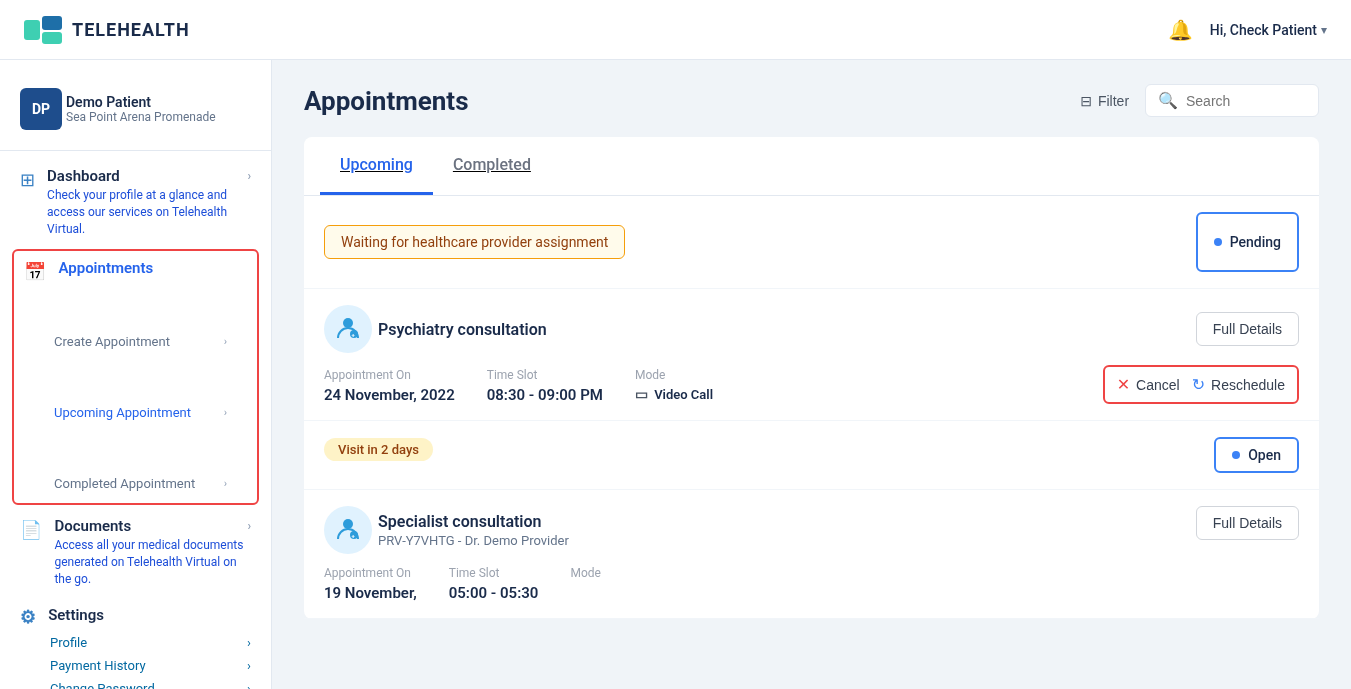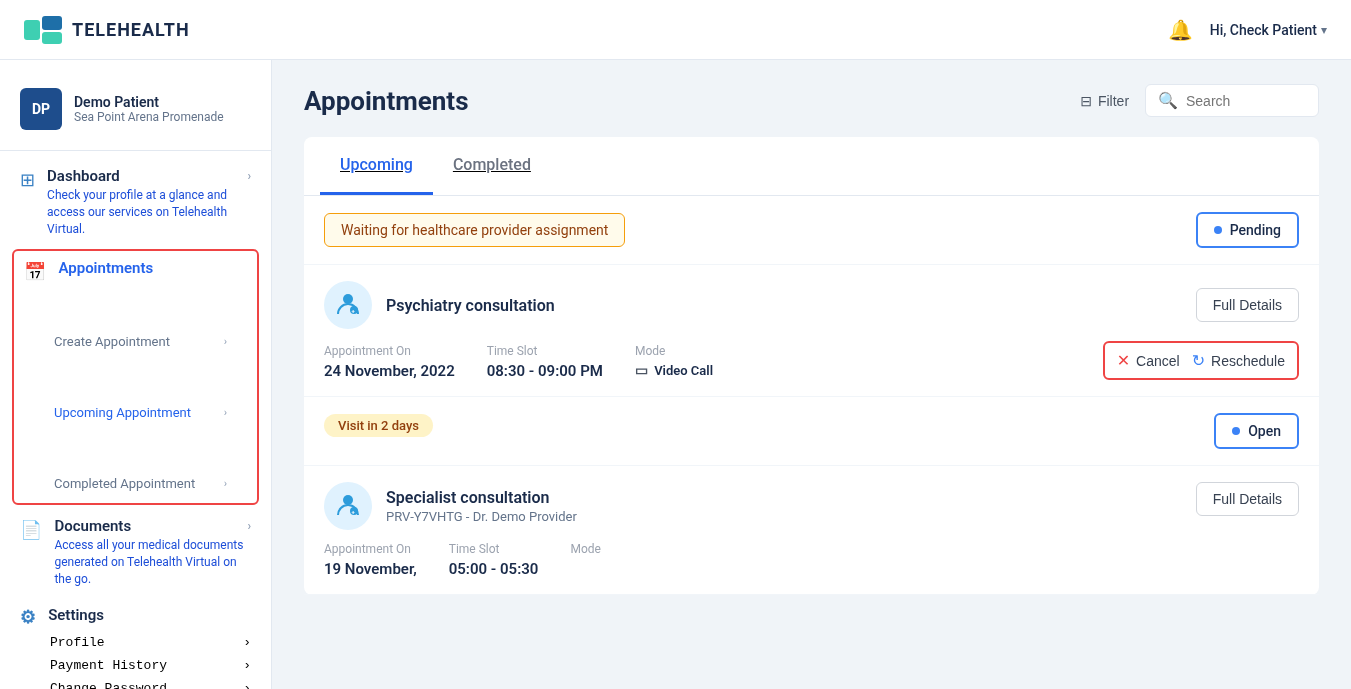--- a/index.html
+++ b/index.html
@@ -66,21 +66,21 @@
       width: 272px;
       background: white;
       border-right: 1px solid #e2e8f0;
       overflow-y: auto;
       flex-shrink: 0;
       padding: 16px 0;
     }
     .user-profile {
       display: flex;
       align-items: center;
-      gap: 12px;
+      gap: 4px;
       padding: 12px 20px 20px;
       border-bottom: 1px solid #e2e8f0;
       margin-bottom: 8px;
     }
     .avatar {
       width: 42px;
       height: 42px;
       background: #1e4d8c;
       border-radius: 6px;
       display: flex;
@@ -255,41 +255,41 @@
       font-size: 14px;
       color: #92400e;
       background: #fffbeb;
     }
     .pending-badge {
       display: flex;
       align-items: center;
       gap: 8px;
       border: 2px solid #3b82f6;
       border-radius: 6px;
-      padding: 8px 16px;
+      padding: 20px 16px;
       font-size: 14px;
       color: #1a2b4a;
       font-weight: 500;
     }
     .pending-dot { width: 8px; height: 8px; background: #3b82f6; border-radius: 50%; }
 
     .appointment-card {
       padding: 16px 20px;
       border-bottom: 1px solid #f1f5f9;
     }
     .appt-header {
       display: flex;
       justify-content: space-between;
       align-items: center;
       margin-bottom: 12px;
     }
     .appt-title-row {
       display: flex;
       align-items: center;
-      gap: 14px;
+      gap: 6px;
     }
     .appt-icon {
       width: 48px;
       height: 48px;
       background: #e0f2fe;
       border-radius: 50%;
       display: flex;
       align-items: center;
       justify-content: center;
       flex-shrink: 0;
@@ -424,23 +424,22 @@
     }
     .settings-sub {
       margin-left: 30px;
     }
     .settings-sub-item {
       display: flex;
       justify-content: space-between;
       align-items: center;
       padding: 4px 0;
       font-size: 13px;
-      color: #000000;
-      cursor: pointer;
-      font-family: Liberation Mono, monospace;
+      color: #0369a1;
+      cursor: pointer;
     }
   </style>
 </head>
 <body>
 
 <header class="header">
   <div class="header-logo">
     <svg class="logo-icon" viewBox="0 0 38 28">
       <rect x="0" y="4" width="16" height="20" rx="3" fill="#3ecfb2"></rect>
       <rect x="18" y="0" width="20" height="14" rx="3" fill="#1e6fa8"></rect>

